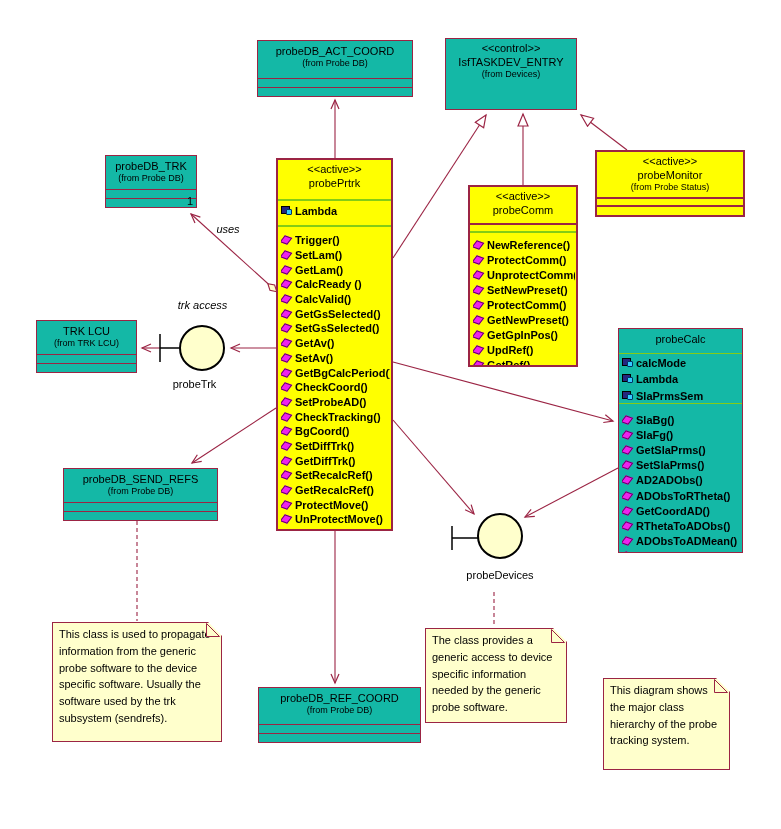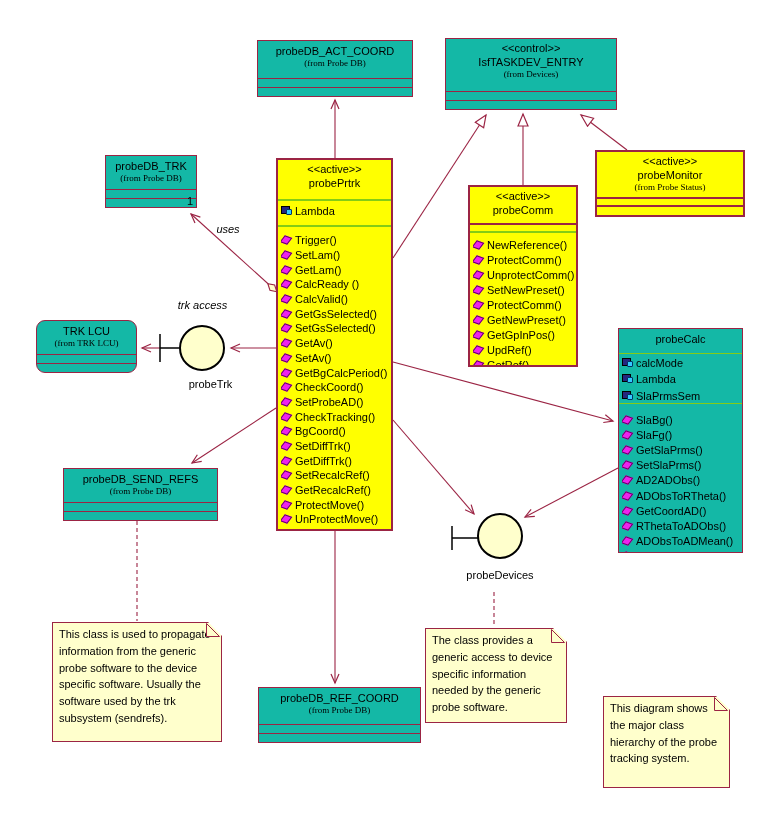--- a/index.html
+++ b/index.html
@@ -6,24 +6,24 @@
   .canvas{position:relative;width:781px;height:829px;background:#ffffff;
           font-family:"Liberation Sans",sans-serif;color:#000;overflow:hidden;}
   svg.wires{position:absolute;left:0;top:0;z-index:1;pointer-events:none;}
 
   .uml-class{position:absolute;z-index:2;box-sizing:border-box;background:#14b8a6;
              border:1px solid #9B2444;display:flex;flex-direction:column;}
   .uml-class.active{background:#FFFF00;border-width:2px;}
   .c-title{text-align:center;padding-top:3px;flex:1 1 auto;overflow:hidden;}
   .c-stereo{font-size:11px;line-height:13px;}
   .c-name{font-size:11px;line-height:14px;}
-  .c-from{font-size:9px;line-height:11px;font-family:Liberation Serif, serif;}
+  .c-from{font-size:9px;line-height:11px;}
   .c-row{border-top:1px solid #9B2444;flex:0 0 8px;}
   .active .c-row{border-top-width:2px;}
-  .c-attrs,.c-ops{border-top:1px solid #84cc16;padding:3px 1px 0 3px;overflow:hidden;}
+  .c-attrs,.c-ops{border-top:1px solid #84cc16;padding:3px 1px 0 3px;overflow:hidden;font-weight:bold;}
   .active .c-attrs,.active .c-ops{border-top-width:2px;}
   .member-row{display:flex;align-items:center;font-size:11px;white-space:nowrap;overflow:hidden;}
   .rh147 .member-row{height:14.7px;}
   .rh15 .member-row{height:15.1px;text-align:center;}
   .rh152 .member-row{height:15.2px;}
   .rh163 .member-row{height:16.3px;}
   .rh16 .member-row{height:16px;}
   .m-icon{display:inline-block;position:relative;width:12px;height:10px;margin-right:2px;flex:0 0 auto;}
   .attr-icon::before{content:'';position:absolute;left:0;top:0;width:7px;height:6px;
                      background:#26267F;border:1px solid #000;}
@@ -99,21 +99,21 @@
 
   <div class="uml-class" style="left:257px;top:40px;width:156px;height:57px;">
     <div class="c-title">
       <div class="c-name">probeDB_ACT_COORD</div>
       <div class="c-from">(from Probe DB)</div>
     </div>
     <div class="c-row"></div>
     <div class="c-row"></div>
   </div>
 
-  <div class="uml-class" style="left:445px;top:38px;width:172px;height:72px;">
+  <div class="uml-class" style="left:445px;top:38px;width:132px;height:72px;align-items:center;">
     <div class="c-title">
       <div class="c-stereo">&lt;&lt;control&gt;&gt;</div>
       <div class="c-name">IsfTASKDEV_ENTRY</div>
       <div class="c-from">(from Devices)</div>
     </div>
     <div class="c-row"></div>
     <div class="c-row"></div>
   </div>
 
   <div class="uml-class" style="left:105px;top:155px;width:92px;height:53px;">
@@ -273,21 +273,21 @@
   <div class="uml-class active" style="left:595px;top:150px;width:150px;height:67px;">
     <div class="c-title">
       <div class="c-stereo">&lt;&lt;active&gt;&gt;</div>
       <div class="c-name">probeMonitor</div>
       <div class="c-from">(from Probe Status)</div>
     </div>
     <div class="c-row" style="flex:0 0 6px;"></div>
     <div class="c-row" style="flex:0 0 8px;"></div>
   </div>
 
-  <div class="uml-class" style="left:36px;top:320px;width:101px;height:53px;border-radius:9px;">
+  <div class="uml-class" style="left:36px;top:320px;width:101px;height:53px;">
     <div class="c-title">
       <div class="c-name">TRK LCU</div>
       <div class="c-from">(from TRK LCU)</div>
     </div>
     <div class="c-row"></div>
     <div class="c-row"></div>
   </div>
 
   <div class="uml-class" style="left:618px;top:328px;width:125px;height:225px;">
     <div class="c-title" style="flex:0 0 21px;">
@@ -364,41 +364,41 @@
     <div class="c-title">
       <div class="c-name">probeDB_REF_COORD</div>
       <div class="c-from">(from Probe DB)</div>
     </div>
     <div class="c-row"></div>
     <div class="c-row"></div>
   </div>
 
   <div class="iface-circle" style="left:179px;top:325px;"></div>
   <div class="free-label italic" style="left:160px;top:299px;width:85px;">trk access</div>
-  <div class="free-label" style="left:168px;top:378px;width:85px;">probeTrk</div>
+  <div class="free-label" style="left:152px;top:378px;width:85px;">probeTrk</div>
 
   <div class="iface-circle" style="left:477px;top:513px;"></div>
   <div class="free-label" style="left:452px;top:569px;width:96px;">probeDevices</div>
 
   <div class="free-label italic" style="left:205px;top:223px;width:46px;">uses</div>
 
   <div class="note" style="left:52px;top:622px;width:170px;height:120px;">
     <span>This class is used to propagate information from the generic probe software to the device specific software. Usually the software used by the trk subsystem (sendrefs).</span>
     <svg class="fold" width="15" height="15">
       <path d="M0.5,0.5 L13.5,13.5 L0.5,13.5 Z" fill="#FFFFCC" stroke="#9B2444"></path>
     </svg>
   </div>
 
   <div class="note" style="left:425px;top:628px;width:142px;height:95px;">
     <span>The class provides a generic access to device specific information needed by the generic probe software.</span>
     <svg class="fold" width="15" height="15">
       <path d="M0.5,0.5 L13.5,13.5 L0.5,13.5 Z" fill="#FFFFCC" stroke="#9B2444"></path>
     </svg>
   </div>
 
-  <div class="note" style="left:603px;top:696px;width:127px;height:92px;">
+  <div class="note" style="left:603px;top:678px;width:127px;height:92px;">
     <span>This diagram shows the major class hierarchy of the probe tracking system.</span>
     <svg class="fold" width="15" height="15">
       <path d="M0.5,0.5 L13.5,13.5 L0.5,13.5 Z" fill="#FFFFCC" stroke="#9B2444"></path>
     </svg>
   </div>
 
 </div>
 
 </body></html>

